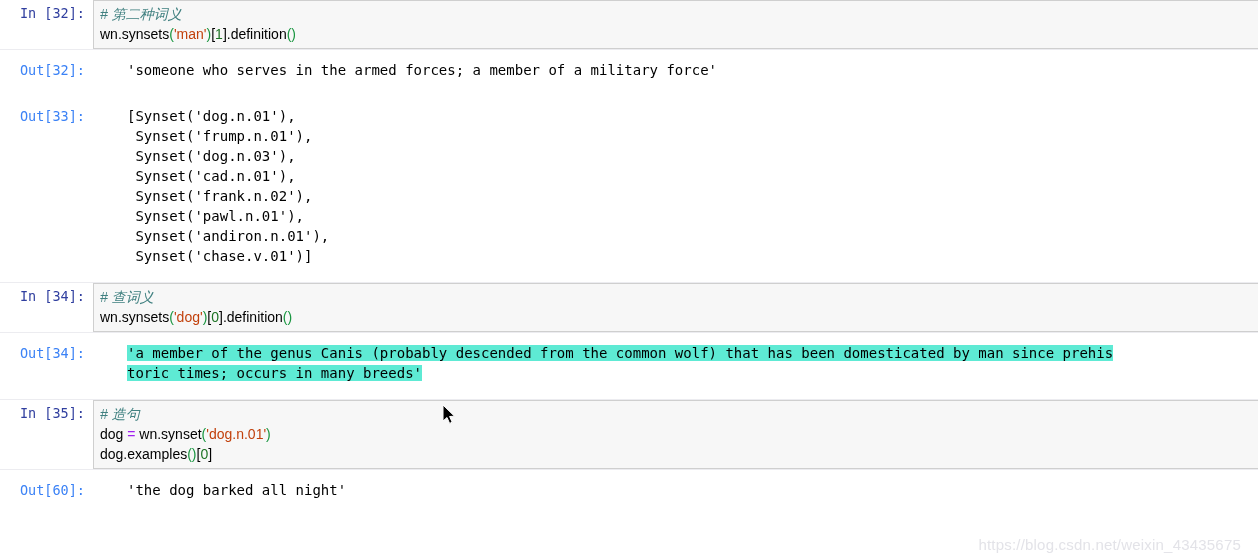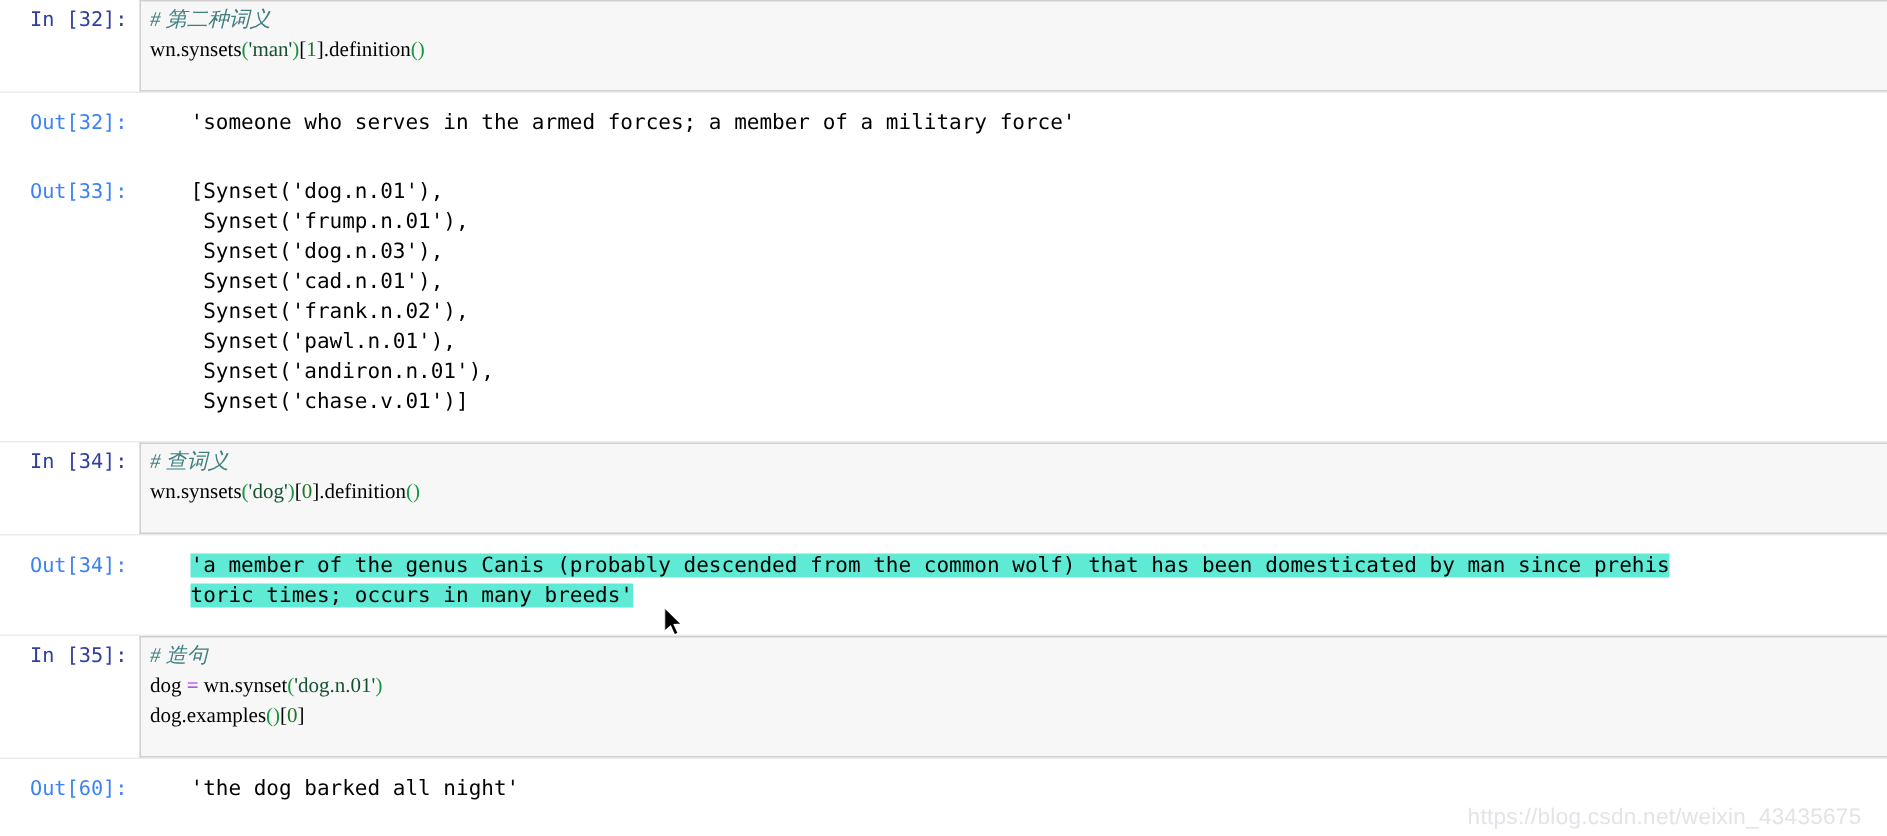--- a/index.html
+++ b/index.html
@@ -61,37 +61,37 @@
     color: #3b82f6;
     padding-top: 2px;
   }
 
   
   .input-area {
     flex: 1;
     background: #f7f7f7;
     border: 1px solid #cfcfcf;
     border-right: none;
-    padding: 3px 4px 16px 6px;
-    box-sizing: border-box;
-    font-family: Liberation Serif, serif;
+    padding: 3px 4px 4px 6px;
+    box-sizing: border-box;
+    font-family: Liberation Sans, sans-serif;
     font-size: 14px;
     line-height: 20px;
     color: #000000;
     white-space: pre;
     overflow: hidden;
   }
   .code-line {
     white-space: pre;
     min-height: 20px;
   }
 
   
   .tok-comment { color: #408080; font-style: italic; }
-  .tok-string  { color: #14532d; }
+  .tok-string  { color: #c2410c; }
   .tok-number  { color: #1d7324; }
   .tok-punct   { color: #1a9641; }
   .tok-op      { color: #a020f0; }
   .tok-plain   { color: #000000; }
 
   
   .output-area {
     flex: 1;
     padding: 2px 4px 2px 6px;
     box-sizing: border-box;

